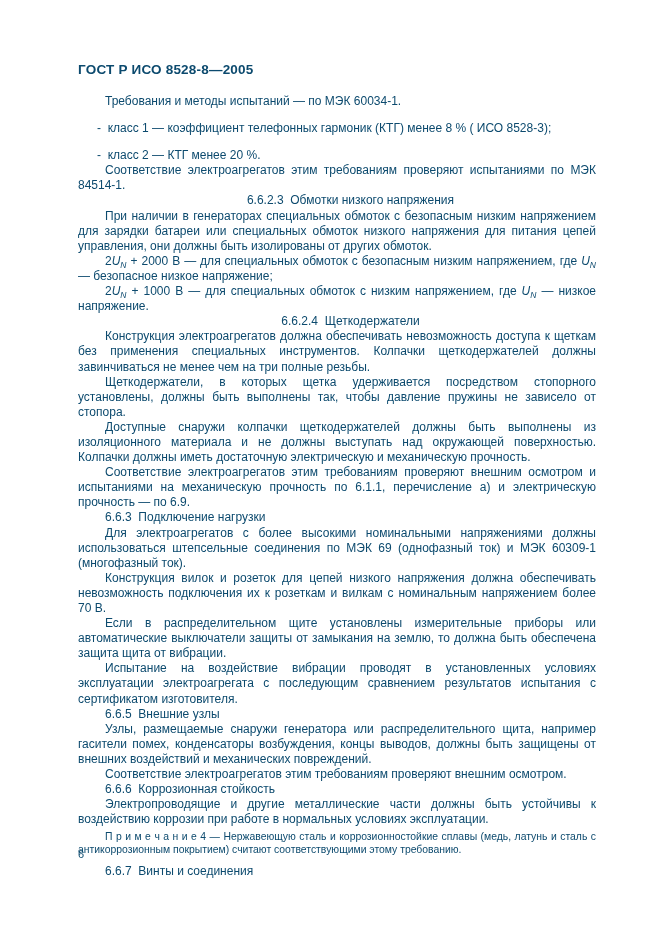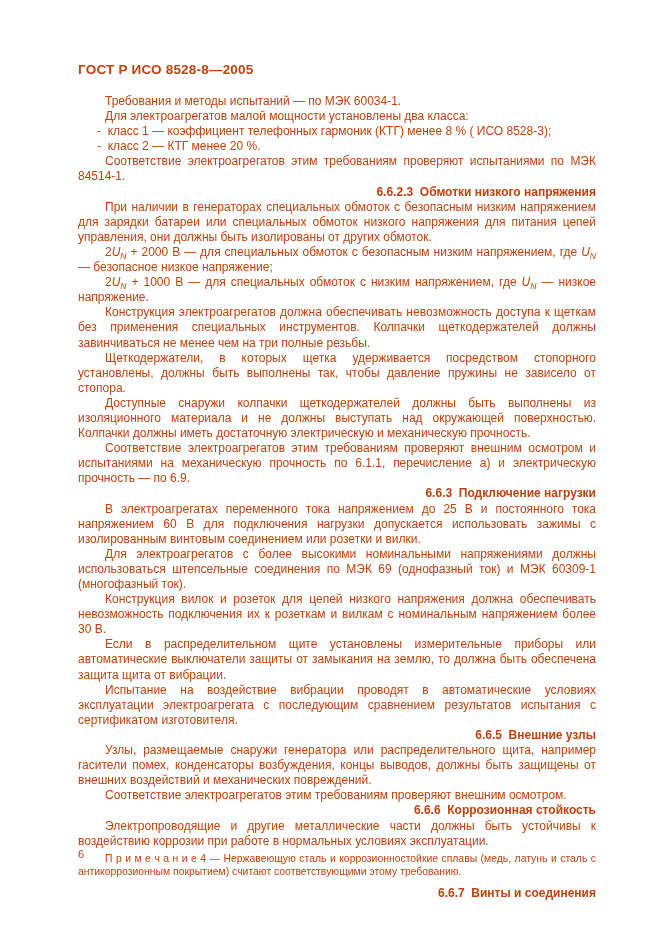--- a/index.html
+++ b/index.html
@@ -7,21 +7,21 @@
     padding: 0;
     background: #ffffff;
   }
   .page {
     position: relative;
     width: 661px;
     height: 936px;
     background: #ffffff;
     overflow: hidden;
     font-family: "Liberation Sans", sans-serif;
-    color: #c2410c;
+    color: #0c4a6e;
   }
   .content {
     position: absolute;
     left: 78px;
     top: 62px;
     width: 518px;
   }
   .doc-header {
     font-size: 13.5px;
     font-weight: bold;
@@ -33,30 +33,30 @@
     line-height: 15.1px;
     margin: 0;
   }
   .p-indent {
     text-indent: 27px;
     text-align: justify;
   }
   .p-list {
     text-indent: 19px;
     text-align: justify;
+    margin-top: 12px;
   }
   .p-subheading {
     text-indent: 27px;
-    text-align: right;
-    font-weight: bold;
+    text-align: center;
   }
   .p-bold {
     text-indent: 27px;
-    text-align: right;
-    font-weight: bold;
+    text-align: left;
+    font-weight: normal;
   }
   .p-note {
     font-size: 10.4px;
     line-height: 13px;
     text-indent: 27px;
     text-align: justify;
     margin: 3px 0 8px 0;
   }
   .uvar { font-style: italic; }
   .usub {
@@ -73,38 +73,37 @@
   }
 </style>
 </head>
 <body>
 
 <div class="page">
   <div class="content">
     <div class="doc-header">ГОСТ Р ИСО 8528-8—2005</div>
     <div class="doc-body">
         <div class="para p-indent">Требования и методы испытаний — по МЭК 60034-1.</div>
-        <div class="para p-indent">Для электроагрегатов малой мощности установлены два класса:</div>
         <div class="para p-list">-&nbsp; класс 1 — коэффициент телефонных гармоник (КТГ) менее 8 % ( ИСО 8528-3);</div>
         <div class="para p-list">-&nbsp; класс 2 — КТГ менее 20 %.</div>
         <div class="para p-indent">Соответствие электроагрегатов этим требованиям проверяют испытаниями по МЭК 84514-1.</div>
         <div class="para p-subheading">6.6.2.3&nbsp; Обмотки низкого напряжения</div>
         <div class="para p-indent">При наличии в генераторах специальных обмоток с безопасным низким напряжением для зарядки батареи или специальных обмоток низкого напряжения для питания цепей управления, они должны быть изолированы от других обмоток.</div>
         <div class="para p-indent">2<span class="uvar">U</span><span class="usub">N</span> + 2000 В — для специальных обмоток с безопасным низким напряжением, где <span class="uvar">U</span><span class="usub">N</span> — безопасное низкое напряжение;</div>
         <div class="para p-indent">2<span class="uvar">U</span><span class="usub">N</span> + 1000 В — для специальных обмоток с низким напряжением, где <span class="uvar">U</span><span class="usub">N</span> — низкое напряжение.</div>
+        <div class="para p-subheading">6.6.2.4&nbsp; Щеткодержатели</div>
         <div class="para p-indent">Конструкция электроагрегатов должна обеспечивать невозможность доступа к щеткам без применения специальных инструментов. Колпачки щеткодержателей должны завинчиваться не менее чем на три полные резьбы.</div>
         <div class="para p-indent">Щеткодержатели, в которых щетка удерживается посредством стопорного установлены, должны быть выполнены так, чтобы давление пружины не зависело от стопора.</div>
         <div class="para p-indent">Доступные снаружи колпачки щеткодержателей должны быть выполнены из изоляционного материала и не должны выступать над окружающей поверхностью. Колпачки должны иметь достаточную электрическую и механическую прочность.</div>
         <div class="para p-indent">Соответствие электроагрегатов этим требованиям проверяют внешним осмотром и испытаниями на механическую прочность по 6.1.1, перечисление а) и электрическую прочность — по 6.9.</div>
         <div class="para p-bold">6.6.3&nbsp; Подключение нагрузки</div>
-        <div class="para p-indent">В электроагрегатах переменного тока напряжением до 25 В и постоянного тока напряжением 60 В для подключения нагрузки допускается использовать зажимы с изолированным винтовым соединением или розетки и вилки.</div>
         <div class="para p-indent">Для электроагрегатов с более высокими номинальными напряжениями должны использоваться штепсельные соединения по МЭК 69 (однофазный ток) и МЭК 60309-1 (многофазный ток).</div>
-        <div class="para p-indent">Конструкция вилок и розеток для цепей низкого напряжения должна обеспечивать невозможность подключения их к розеткам и вилкам с номинальным напряжением более 30 В.</div>
+        <div class="para p-indent">Конструкция вилок и розеток для цепей низкого напряжения должна обеспечивать невозможность подключения их к розеткам и вилкам с номинальным напряжением более 70 В.</div>
         <div class="para p-indent">Если в распределительном щите установлены измерительные приборы или автоматические выключатели защиты от замыкания на землю, то должна быть обеспечена защита щита от вибрации.</div>
-        <div class="para p-indent">Испытание на воздействие вибрации проводят в автоматические условиях эксплуатации электроагрегата с последующим сравнением результатов испытания с сертификатом изготовителя.</div>
+        <div class="para p-indent">Испытание на воздействие вибрации проводят в установленных условиях эксплуатации электроагрегата с последующим сравнением результатов испытания с сертификатом изготовителя.</div>
         <div class="para p-bold">6.6.5&nbsp; Внешние узлы</div>
         <div class="para p-indent">Узлы, размещаемые снаружи генератора или распределительного щита, например гасители помех, конденсаторы возбуждения, концы выводов, должны быть защищены от внешних воздействий и механических повреждений.</div>
         <div class="para p-indent">Соответствие электроагрегатов этим требованиям проверяют внешним осмотром.</div>
         <div class="para p-bold">6.6.6&nbsp; Коррозионная стойкость</div>
         <div class="para p-indent">Электропроводящие и другие металлические части должны быть устойчивы к воздействию коррозии при работе в нормальных условиях эксплуатации.</div>
         <div class="para p-note">П р и м е ч а н и е  4 — Нержавеющую сталь и коррозионностойкие сплавы (медь, латунь и сталь с антикоррозионным покрытием) считают соответствующими этому требованию.</div>
         <div class="para p-bold">6.6.7&nbsp; Винты и соединения</div>
       </div>
   </div>
   <div class="page-number">6</div>

